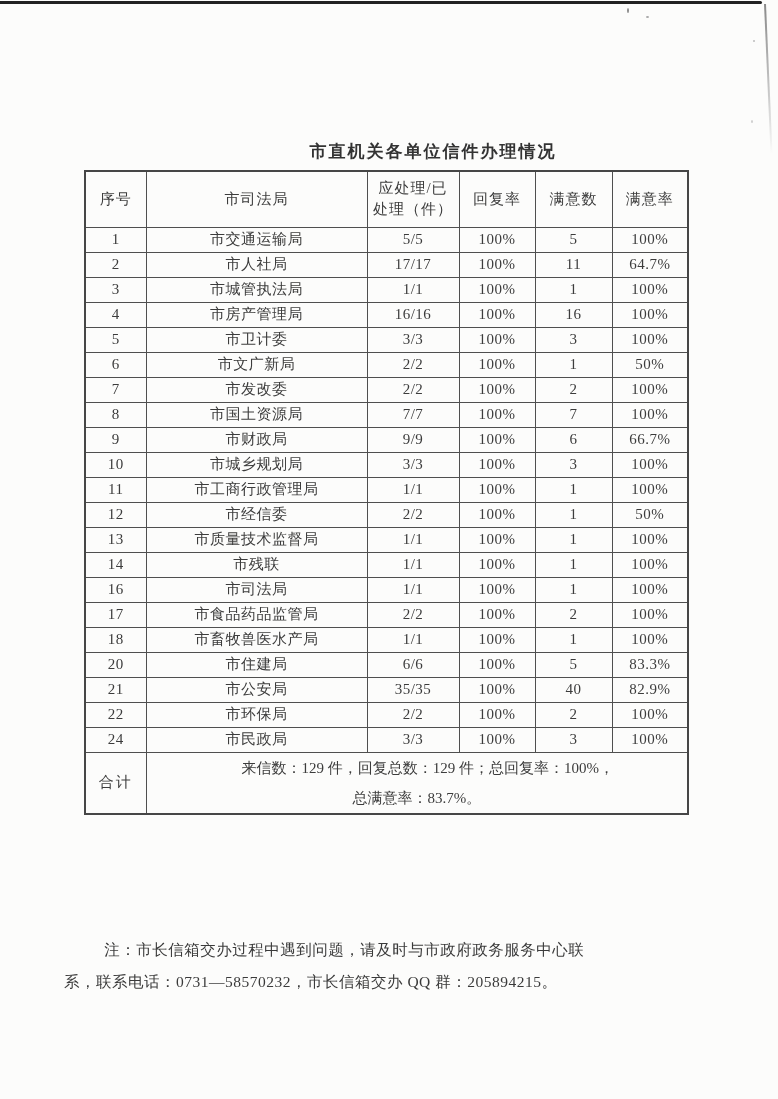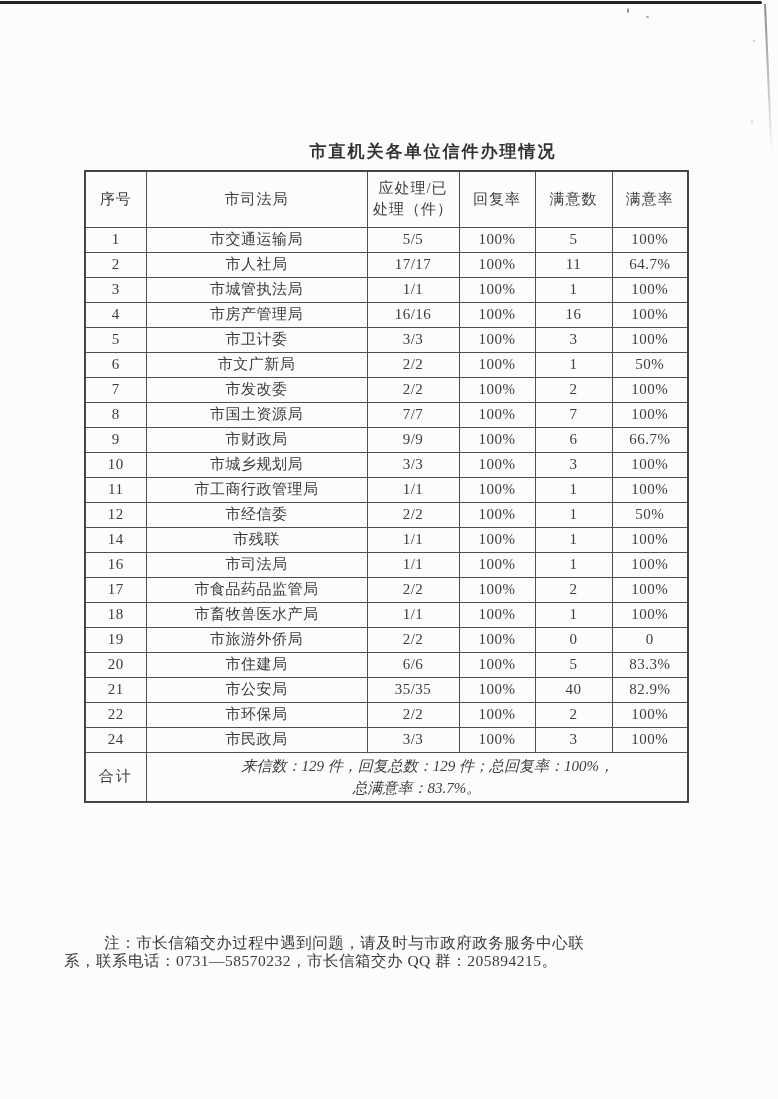--- a/index.html
+++ b/index.html
@@ -74,31 +74,30 @@
     letter-spacing:1px;
   }
   tbody.rows tr{height:25px;}
   tbody.rows td{letter-spacing:0.5px;}
   tr.total{height:50px;}
   td.total-label{letter-spacing:2px;margin-left:20px;}
   td.summary{
     text-align:left;
     white-space:pre-line;
     padding:2px 8px 2px 10px;
-    line-height:22px;
+    line-height:30px;
     text-indent:22px;
-    font-style:italic;
   }
 
   .note{
     position:absolute;left:64px;top:934px;
     width:660px;
     margin:0;
     font-size:15.5px;
-    line-height:18px;
+    line-height:32px;
     white-space:pre-line;
     text-indent:2.6em;
     letter-spacing:0.5px;
     color:#3a3a3a;
   }
 </style>
 </head>
 <body>
 
 <div class="page">
@@ -222,20 +221,28 @@
   </tr>
         <tr>
     <td>12</td>
     <td>市经信委</td>
     <td>2/2</td>
     <td>100%</td>
     <td>1</td>
     <td>50%</td>
   </tr>
         <tr>
+    <td>13</td>
+    <td>市质量技术监督局</td>
+    <td>1/1</td>
+    <td>100%</td>
+    <td>1</td>
+    <td>100%</td>
+  </tr>
+        <tr>
     <td>14</td>
     <td>市残联</td>
     <td>1/1</td>
     <td>100%</td>
     <td>1</td>
     <td>100%</td>
   </tr>
         <tr>
     <td>16</td>
     <td>市司法局</td>
@@ -252,28 +259,20 @@
     <td>2</td>
     <td>100%</td>
   </tr>
         <tr>
     <td>18</td>
     <td>市畜牧兽医水产局</td>
     <td>1/1</td>
     <td>100%</td>
     <td>1</td>
     <td>100%</td>
-  </tr>
-        <tr>
-    <td>19</td>
-    <td>市旅游外侨局</td>
-    <td>2/2</td>
-    <td>100%</td>
-    <td>0</td>
-    <td>0</td>
   </tr>
         <tr>
     <td>20</td>
     <td>市住建局</td>
     <td>6/6</td>
     <td>100%</td>
     <td>5</td>
     <td>83.3%</td>
   </tr>
         <tr>

